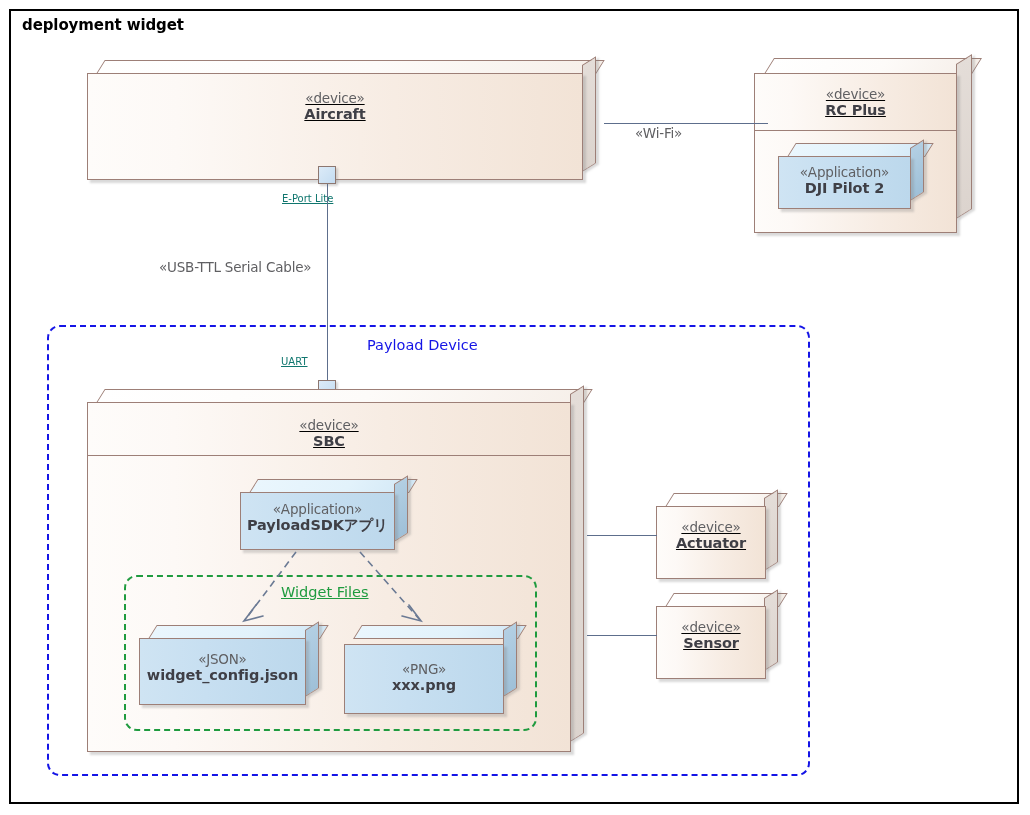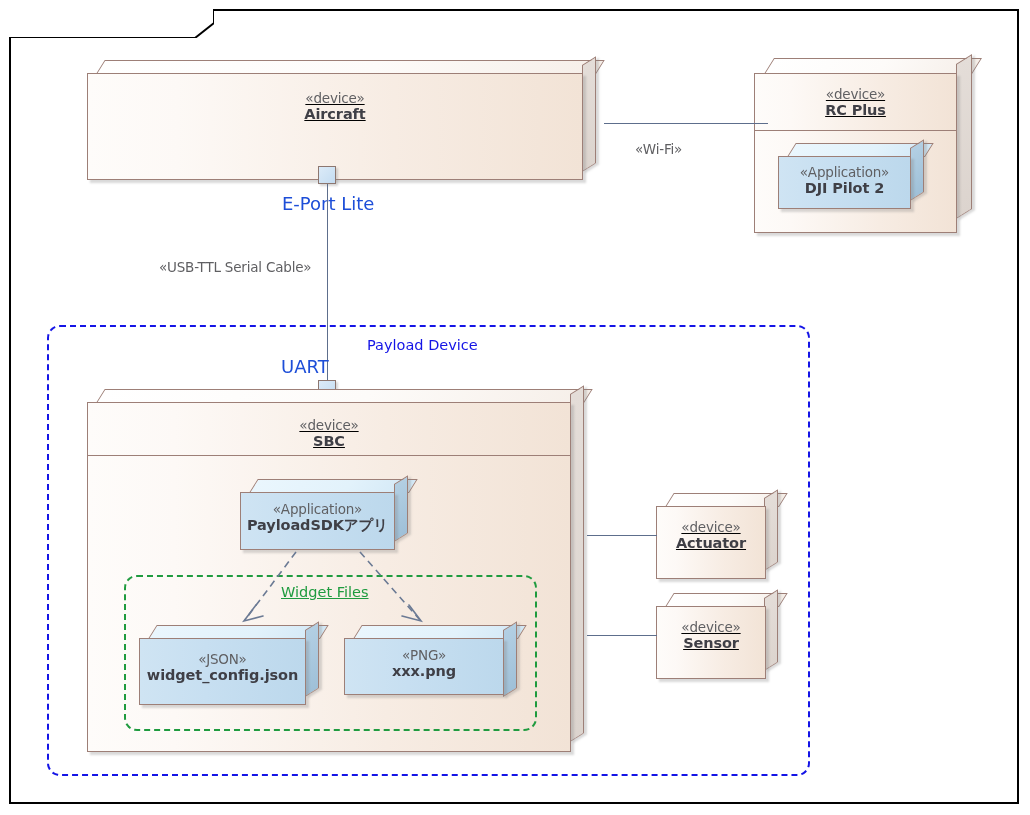--- a/index.html
+++ b/index.html
@@ -136,23 +136,24 @@
     position: absolute;
     width: 18px;
     height: 18px;
     box-sizing: border-box;
     background: linear-gradient(to bottom right, #dcebf8 0%, #c4dcf1 100%);
     border: 1px solid #8d7770;
     box-shadow: 2px 2px 2px rgba(130,130,130,0.32);
   }
   .port-label {
     position: absolute;
-    font-size: 18px;
-    color: #1d4ed8;
-    white-space: nowrap;
+    font-size: 10px;
+    color: #0f766e;
+    white-space: nowrap;
+    text-decoration: underline;
   }
 
   
   .conn {
     position: absolute;
     background: #5d6e8c;
   }
   .conn-h { height: 1px; }
   .conn-v { width: 1px; }
   .conn-label {
@@ -205,20 +206,23 @@
 <body>
 
 <div id="canvas">
 
   <div class="frame"></div>
 
   <svg class="frame-tab-shape" viewBox="0 0 205 29">
     <path d="M0,0 L205,0 L205,14 L186,29 L0,29 Z" fill="#ffffff" stroke="none"></path>
     <path d="M205,0 L205,14 L186,29 L0,29" fill="none" stroke="#000000" stroke-width="2"></path>
   </svg>
+  <div class="frame-tab" style="width:205px;">
+    <div class="frame-tab-inner">deployment widget</div>
+  </div>
 
   <div class="boundary-payload" style="left:47px; top:325px; width:763px; height:451px;"></div>
   <div class="boundary-payload-label" style="left:367px; top:337px;">Payload Device</div>
 
   <div class="node device shadowed" style="left:87px; top:60px; width:517px; height:120px;">
     <div class="depth-top" style="left:9px; top:0; width:500px; height:14px; transform: skewX(-32deg); transform-origin: bottom left;"></div>
     <div class="depth-right" style="left:495px; top:5px; width:14px; height:107px; transform: skewY(-32deg); transform-origin: top left;"></div>
     <div class="body" style="left:0; top:13px; width:496px; height:107px; padding-top:16px;">
       <div class="label stereo">«device»</div>
       <div class="label nm">Aircraft</div>
@@ -238,21 +242,21 @@
   <div class="node app shadowed" style="left:778px; top:143px; width:154px; height:66px;">
     <div class="depth-top" style="left:9px; top:0; width:138px; height:14px; transform: skewX(-32deg); transform-origin: bottom left;"></div>
     <div class="depth-right" style="left:132px; top:5px; width:14px; height:53px; transform: skewY(-32deg); transform-origin: top left;"></div>
     <div class="body" style="left:0; top:13px; width:133px; height:53px; padding-top:7px;">
       <div class="label stereo">«Application»</div>
       <div class="label nm">DJI Pilot 2</div>
     </div>
   </div>
 
   <div class="conn conn-h" style="left:604px; top:123px; width:164px;"></div>
-  <div class="conn-label" style="left:635px; top:141px;">«Wi-Fi»</div>
+  <div class="conn-label" style="left:635px; top:125px;">«Wi-Fi»</div>
 
   <div class="port" style="left:318px; top:166px;"></div>
   <div class="port-label" style="left:282px; top:193px;">E-Port Lite</div>
 
   <div class="conn conn-v" style="left:327px; top:184px; height:201px;"></div>
   <div class="conn-label" style="left:119px; top:259px;margin-left:40px;">«USB-TTL Serial Cable»</div>
 
   <div class="port" style="left:318px; top:380px;"></div>
   <div class="port-label" style="left:281px; top:356px;">UART</div>
 
@@ -283,21 +287,21 @@
     <div class="depth-right" style="left:166px; top:5px; width:14px; height:67px; transform: skewY(-32deg); transform-origin: top left;"></div>
     <div class="body" style="left:0; top:13px; width:167px; height:67px; padding-top:12px;">
       <div class="label stereo">«JSON»</div>
       <div class="label nm">widget_config.json</div>
     </div>
   </div>
 
   <div class="node app shadowed" style="left:344px; top:625px; width:183px; height:80px;">
     <div class="depth-top" style="left:9px; top:0; width:165px; height:14px; transform: skewX(-32deg); transform-origin: bottom left;"></div>
     <div class="depth-right" style="left:159px; top:5px; width:14px; height:67px; transform: skewY(-32deg); transform-origin: top left;"></div>
-    <div class="body" style="left:0; top:13px; width:160px; height:57px; padding-top:8px;">
+    <div class="body" style="left:0; top:19px; width:160px; height:70px; padding-top:16px;">
       <div class="label stereo">«PNG»</div>
       <div class="label nm">xxx.png</div>
     </div>
   </div>
 
   <div class="node device shadowed" style="left:656px; top:493px; width:132px; height:86px;">
     <div class="depth-top" style="left:9px; top:0; width:114px; height:14px; transform: skewX(-32deg); transform-origin: bottom left;"></div>
     <div class="depth-right" style="left:108px; top:5px; width:14px; height:73px; transform: skewY(-32deg); transform-origin: top left;"></div>
     <div class="body" style="left:0; top:13px; width:110px; height:73px; padding-top:12px;">
       <div class="label stereo">«device»</div>

